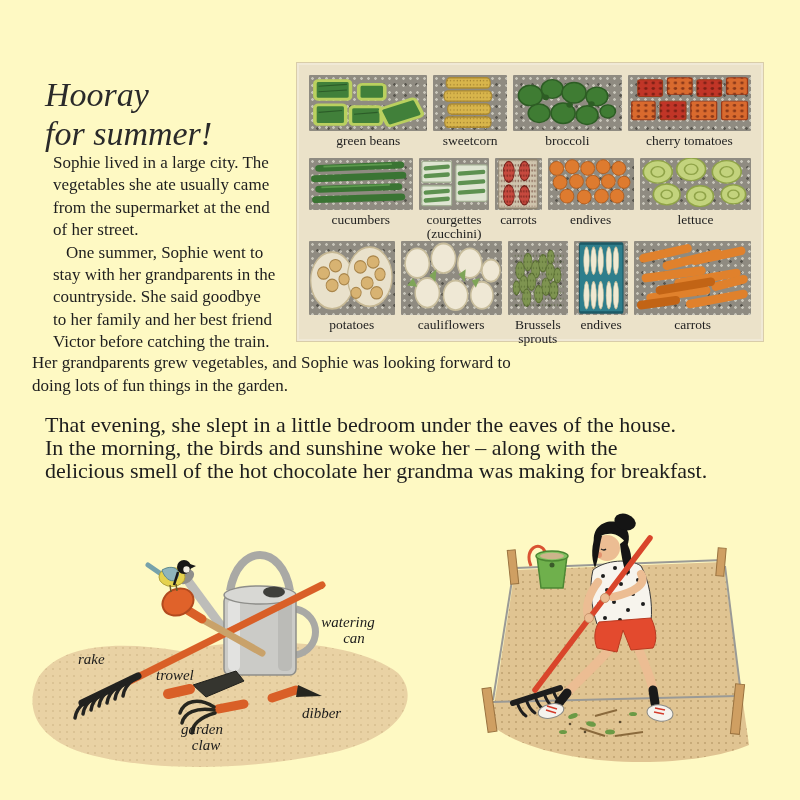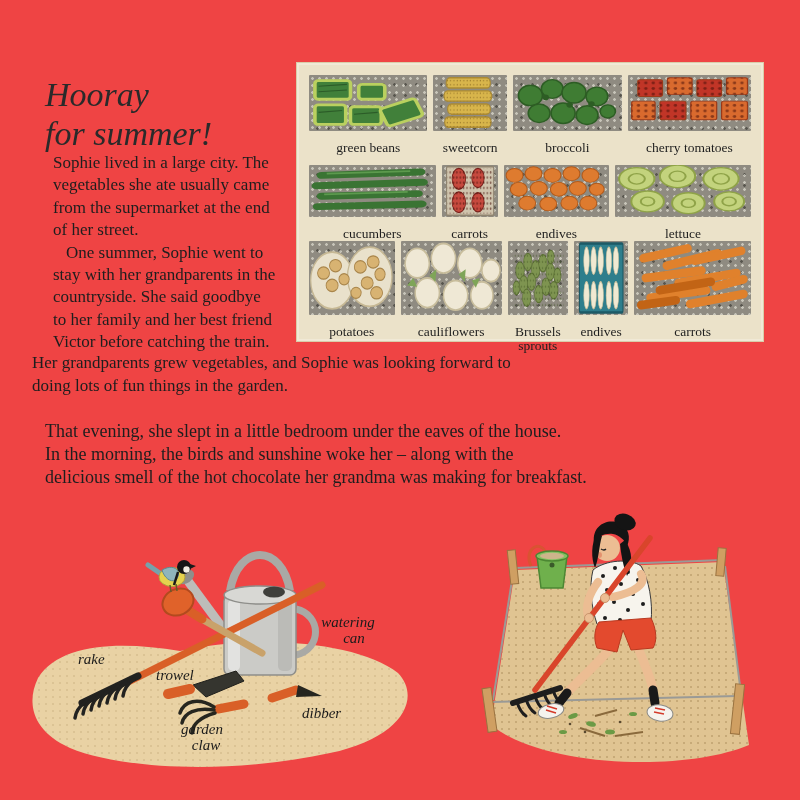--- a/index.html
+++ b/index.html
@@ -1,42 +1,42 @@
 <!DOCTYPE html>
 <html><head>
 <meta charset="utf-8">
 <style>
   html,body{margin:0;padding:0;background:#ffffff;}
-  .page{position:relative;width:800px;height:800px;background:#ef4444;overflow:hidden;
+  .page{position:relative;width:800px;height:800px;background:#fef9c3;overflow:hidden;
         font-family:"Liberation Serif",serif;color:#1e1e1e;}
   .title{position:absolute;left:45px;top:52px;font-size:34px;line-height:39px;
          font-style:italic;font-weight:400;color:#2a2a2a;white-space:pre-line;}
   .ml{white-space:pre-line;}
   .tcol{position:absolute;left:45px;top:152px;width:285px;font-size:17px;line-height:22.4px;margin-left:8px;}
   .indent-first{text-indent:13px;}
   .p-mid{position:absolute;left:32px;top:352px;width:640px;font-size:17px;line-height:22.8px;}
-  .p-eve{position:absolute;left:45px;top:414px;width:670px;font-size:18px;line-height:22.8px;margin-top:6px;}
+  .p-eve{position:absolute;left:45px;top:414px;width:670px;font-size:22px;line-height:22.8px;}
 
   
   .stall{position:absolute;left:296px;top:62px;width:468px;height:280px;box-sizing:border-box;
          background:#ebe2c9;border:1px solid #d9cda9;padding:12px 12px 0 12px;
          box-shadow:inset 0 0 0 2px rgba(255,255,255,.25);}
   .vrow{display:flex;gap:6px;}
   .vrow.r1{margin-bottom:10px;}
   .cell{display:flex;flex-direction:column;min-width:0;}
   .veg-img{width:100%;border-radius:1px;
      background-color:#8f8b81;
      background-image:radial-gradient(rgba(246,243,231,.55) 1px, transparent 1.6px),
                       radial-gradient(rgba(35,35,30,.5) 1px, transparent 1.6px);
      background-size:7px 7px,11px 11px;background-position:0 0,3px 4px;}
   .r1 .veg-img{height:56px;}
   .r2 .veg-img{height:52px;}
   .r3 .veg-img{height:74px;}
   .veg-img svg{display:block;width:100%;height:100%;}
-  .veg-label{text-align:center;font-size:13.5px;line-height:14px;padding-top:10px;white-space:pre-line;}
+  .veg-label{text-align:center;font-size:13.5px;line-height:14px;padding-top:3px;white-space:pre-line;}
 
   
   .tools-svg{position:absolute;left:30px;top:513px;width:400px;height:270px;}
   .garden-svg{position:absolute;left:465px;top:510px;width:310px;height:280px;}
   .il-label{font-family:"Liberation Serif",serif;font-style:italic;font-size:15px;fill:#1b1b1b;}
   .defs-svg{position:absolute;width:0;height:0;}
 </style>
 </head>
 <body>
 
@@ -180,20 +180,42 @@
                 <path d="M10,36 L86,33"></path>
                 <path d="M7,48 L89,45"></path>
             </g>
             <g stroke="#5d9a4e" stroke-width="2">
                 <path d="M14,10 L80,7"></path>
                 <path d="M12,34 L78,31"></path>
               </g>
           </svg>
         </div>
         <div class="veg-label ml">cucumbers</div>
+      </div>
+      <div class="cell" style="flex:74">
+        <div class="veg-img">
+          <svg viewBox="0 0 100 60" preserveAspectRatio="none">
+            <g fill="#dfe5d2" stroke="#a4b094" stroke-width="1.5">
+              <rect x="4" y="4" width="42" height="24" rx="2"></rect>
+                <rect x="4" y="32" width="42" height="23" rx="2"></rect>
+                <rect x="52" y="8" width="44" height="42" rx="2"></rect>
+            </g>
+            <g stroke="#5d9150" stroke-width="5" stroke-linecap="round">
+              <path d="M9,12 L41,10"></path>
+                <path d="M9,21 L41,19"></path>
+                <path d="M9,40 L41,38"></path>
+                <path d="M9,49 L41,47"></path>
+              <path d="M57,18 L91,16"></path>
+                <path d="M57,29 L91,27"></path>
+                <path d="M57,40 L91,38"></path>
+            </g>
+          </svg>
+        </div>
+        <div class="veg-label ml">courgettes
+(zucchini)</div>
       </div>
       <div class="cell" style="flex:48">
         <div class="veg-img">
           <svg viewBox="0 0 100 60" preserveAspectRatio="none">
             <rect x="8" y="2" width="84" height="56" rx="2" fill="#cfc4ad" stroke="#8f8470" stroke-width="2"></rect>
             <g fill="#c6493e" stroke="#7c221c" stroke-width="1.5">
               <circle cx="30" cy="16" r="12"></circle>
                 <circle cx="64" cy="15" r="11"></circle>
                 <circle cx="30" cy="43" r="12"></circle>
                 <circle cx="64" cy="43" r="11"></circle>

